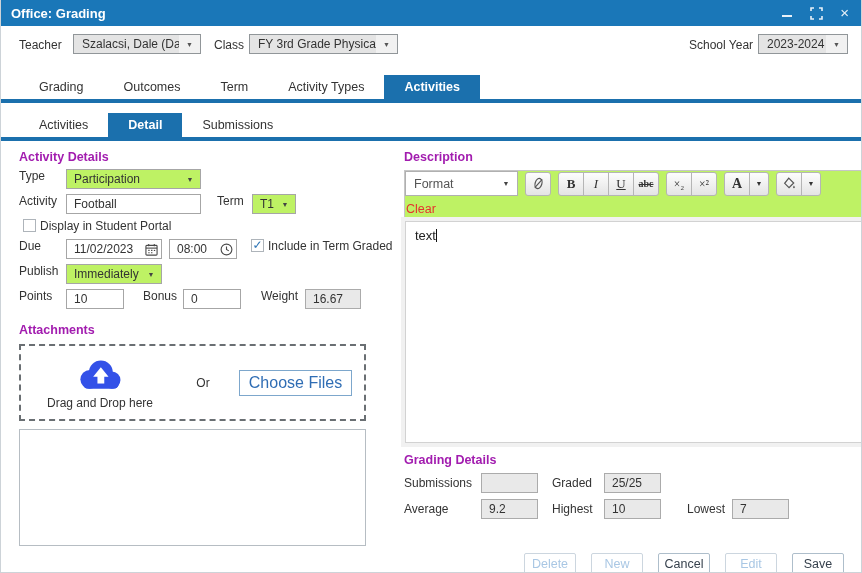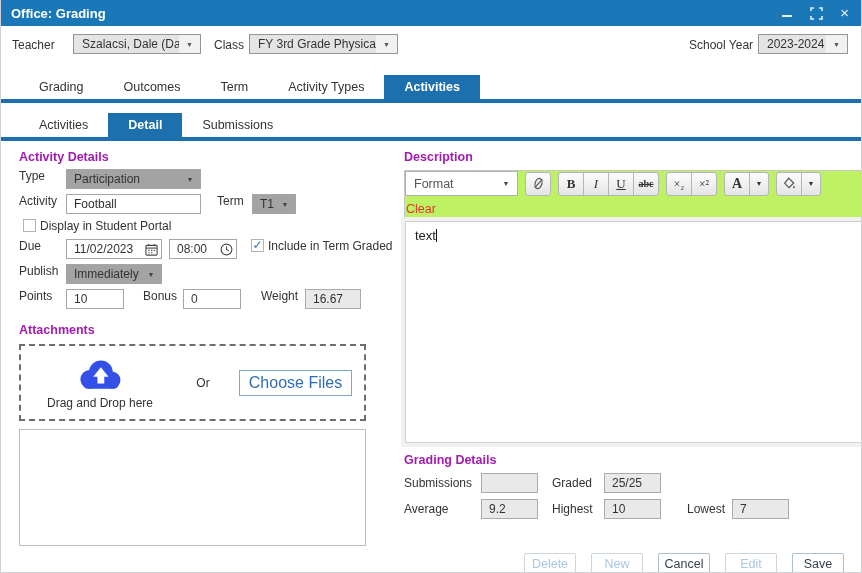--- a/index.html
+++ b/index.html
@@ -43,21 +43,21 @@
 
   
   .leftcol { position:absolute; left:0; top:0; width:398px; }
   .leftcol .section-h { margin:9px 0 0 18px; }
   .frow { display:flex; align-items:flex-start; margin:5px 0 0 18px; height:20px; font-size:12px; }
   .flabel { width:47px; flex:0 0 47px; }
   .inp { border:1px solid #a6a6a6; height:20px; line-height:18px; padding-left:7px;
          font-size:12px; background:#fff; }
   .ro  { border:1px solid #ababab; height:20px; line-height:18px; padding-left:7px;
          font-size:12px; background:#e9e9e9; }
-  .wsel { border:1px solid #a6a6a6; height:20px; background:#a3a3a3; display:flex;
+  .wsel { border:1px solid #a6a6a6; height:20px; background:#bef264; display:flex;
           align-items:center; cursor:pointer; }
   .wsel .val { flex:1; padding-left:7px; font-size:12px; white-space:nowrap; overflow:hidden; }
   .wsel .arr { width:20px; text-align:center; font-size:7px; color:#444; }
   .cb { width:13px; height:13px; border:1px solid #aeb4ba; background:#fff; display:inline-flex;
         align-items:center; justify-content:center; font-size:12px; color:#2e75b6; cursor:pointer;
         flex:0 0 13px; }
   .cb .mk { margin-top:-2px; }
   .iconfield { display:flex; align-items:center; border:1px solid #a6a6a6; height:20px; background:#fff; }
   .iconfield .val { flex:1; padding-left:7px; font-size:12px; }
   .iconfield .ic { width:20px; display:flex; justify-content:center; align-items:center; }
@@ -134,21 +134,21 @@
             <path d="M9 1 H12 V4"></path>
             <path d="M12 9 V12 H9"></path>
             <path d="M4 12 H1 V9"></path>
         </svg>
       </span>
       <span class="ctl ctl-close">×</span>
     </span>
   </div>
 
   <div class="filters">
-    <span class="flab" style="left:11px">Teacher</span>
+    <span class="flab" style="left:18px">Teacher</span>
     <span class="gsel" style="left:72px; width:128px">
       <span class="val">Szalacsi, Dale (Dale</span>
       <span class="arr">▼</span>
     </span>
     <span class="flab" style="left:213px">Class</span>
     <span class="gsel" style="left:248px; width:149px">
       <span class="val">FY 3rd Grade Physical</span>
       <span class="arr">▼</span>
     </span>
     <span class="flab" style="left:688px">School Year</span>

